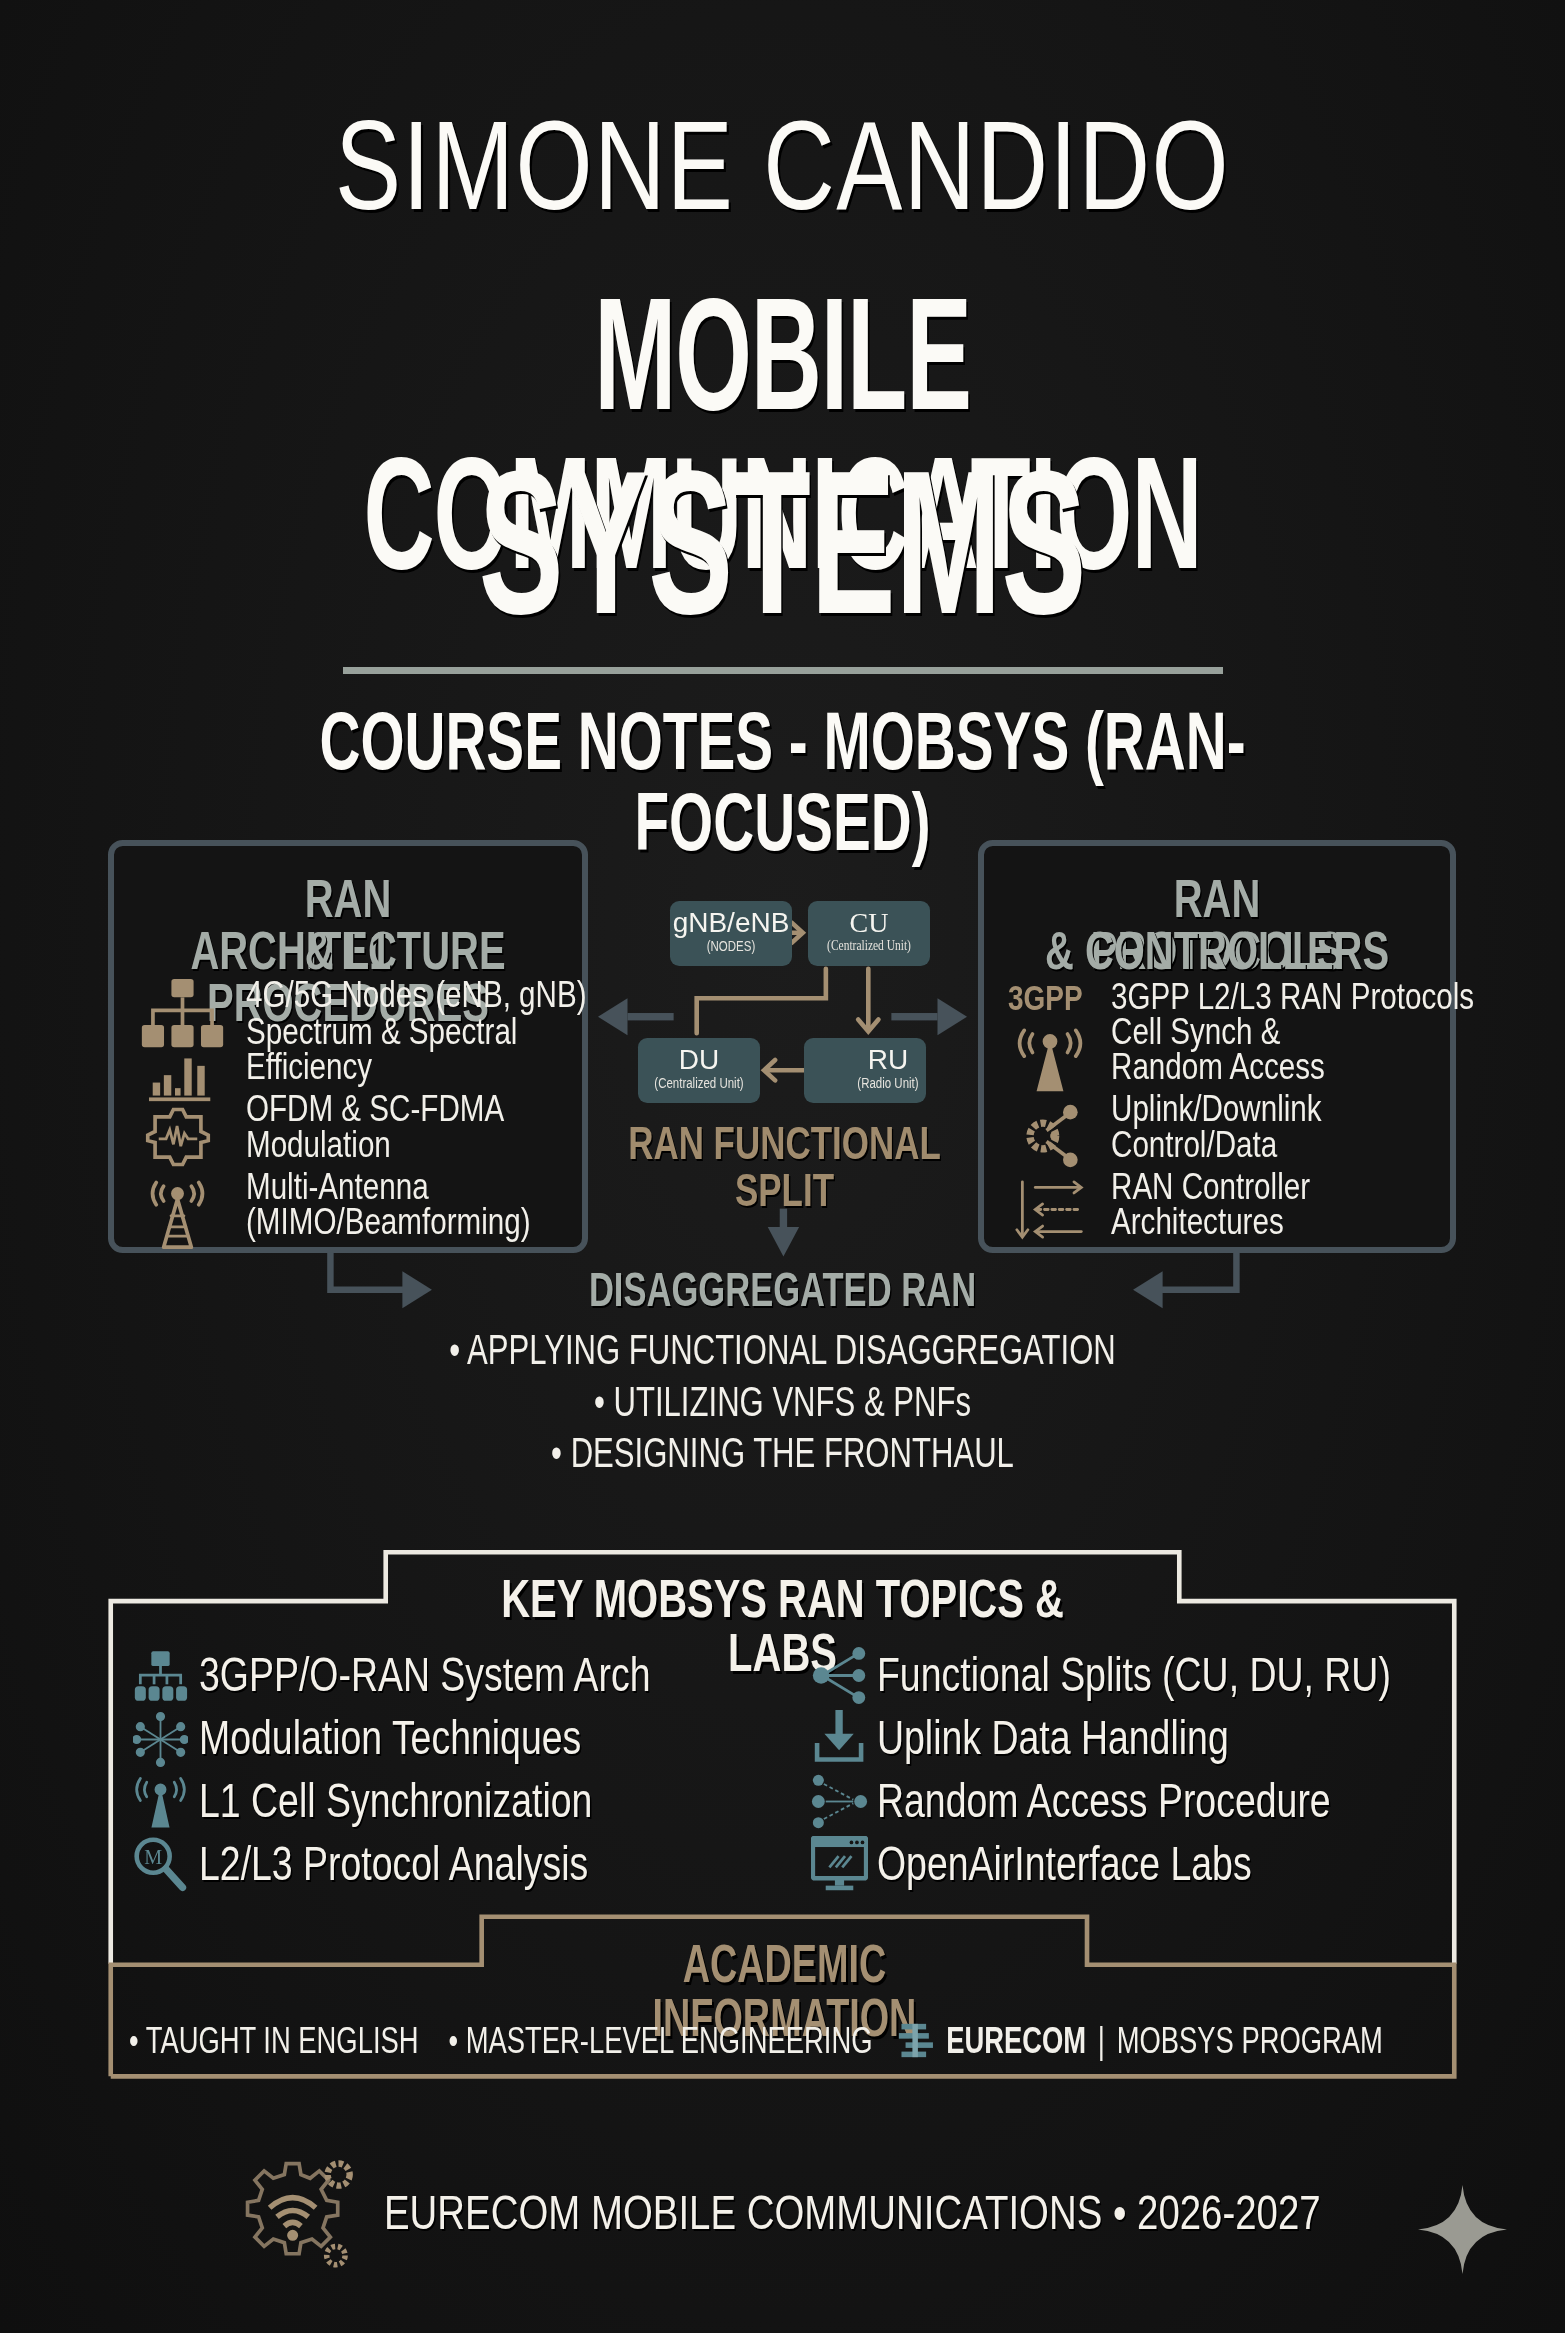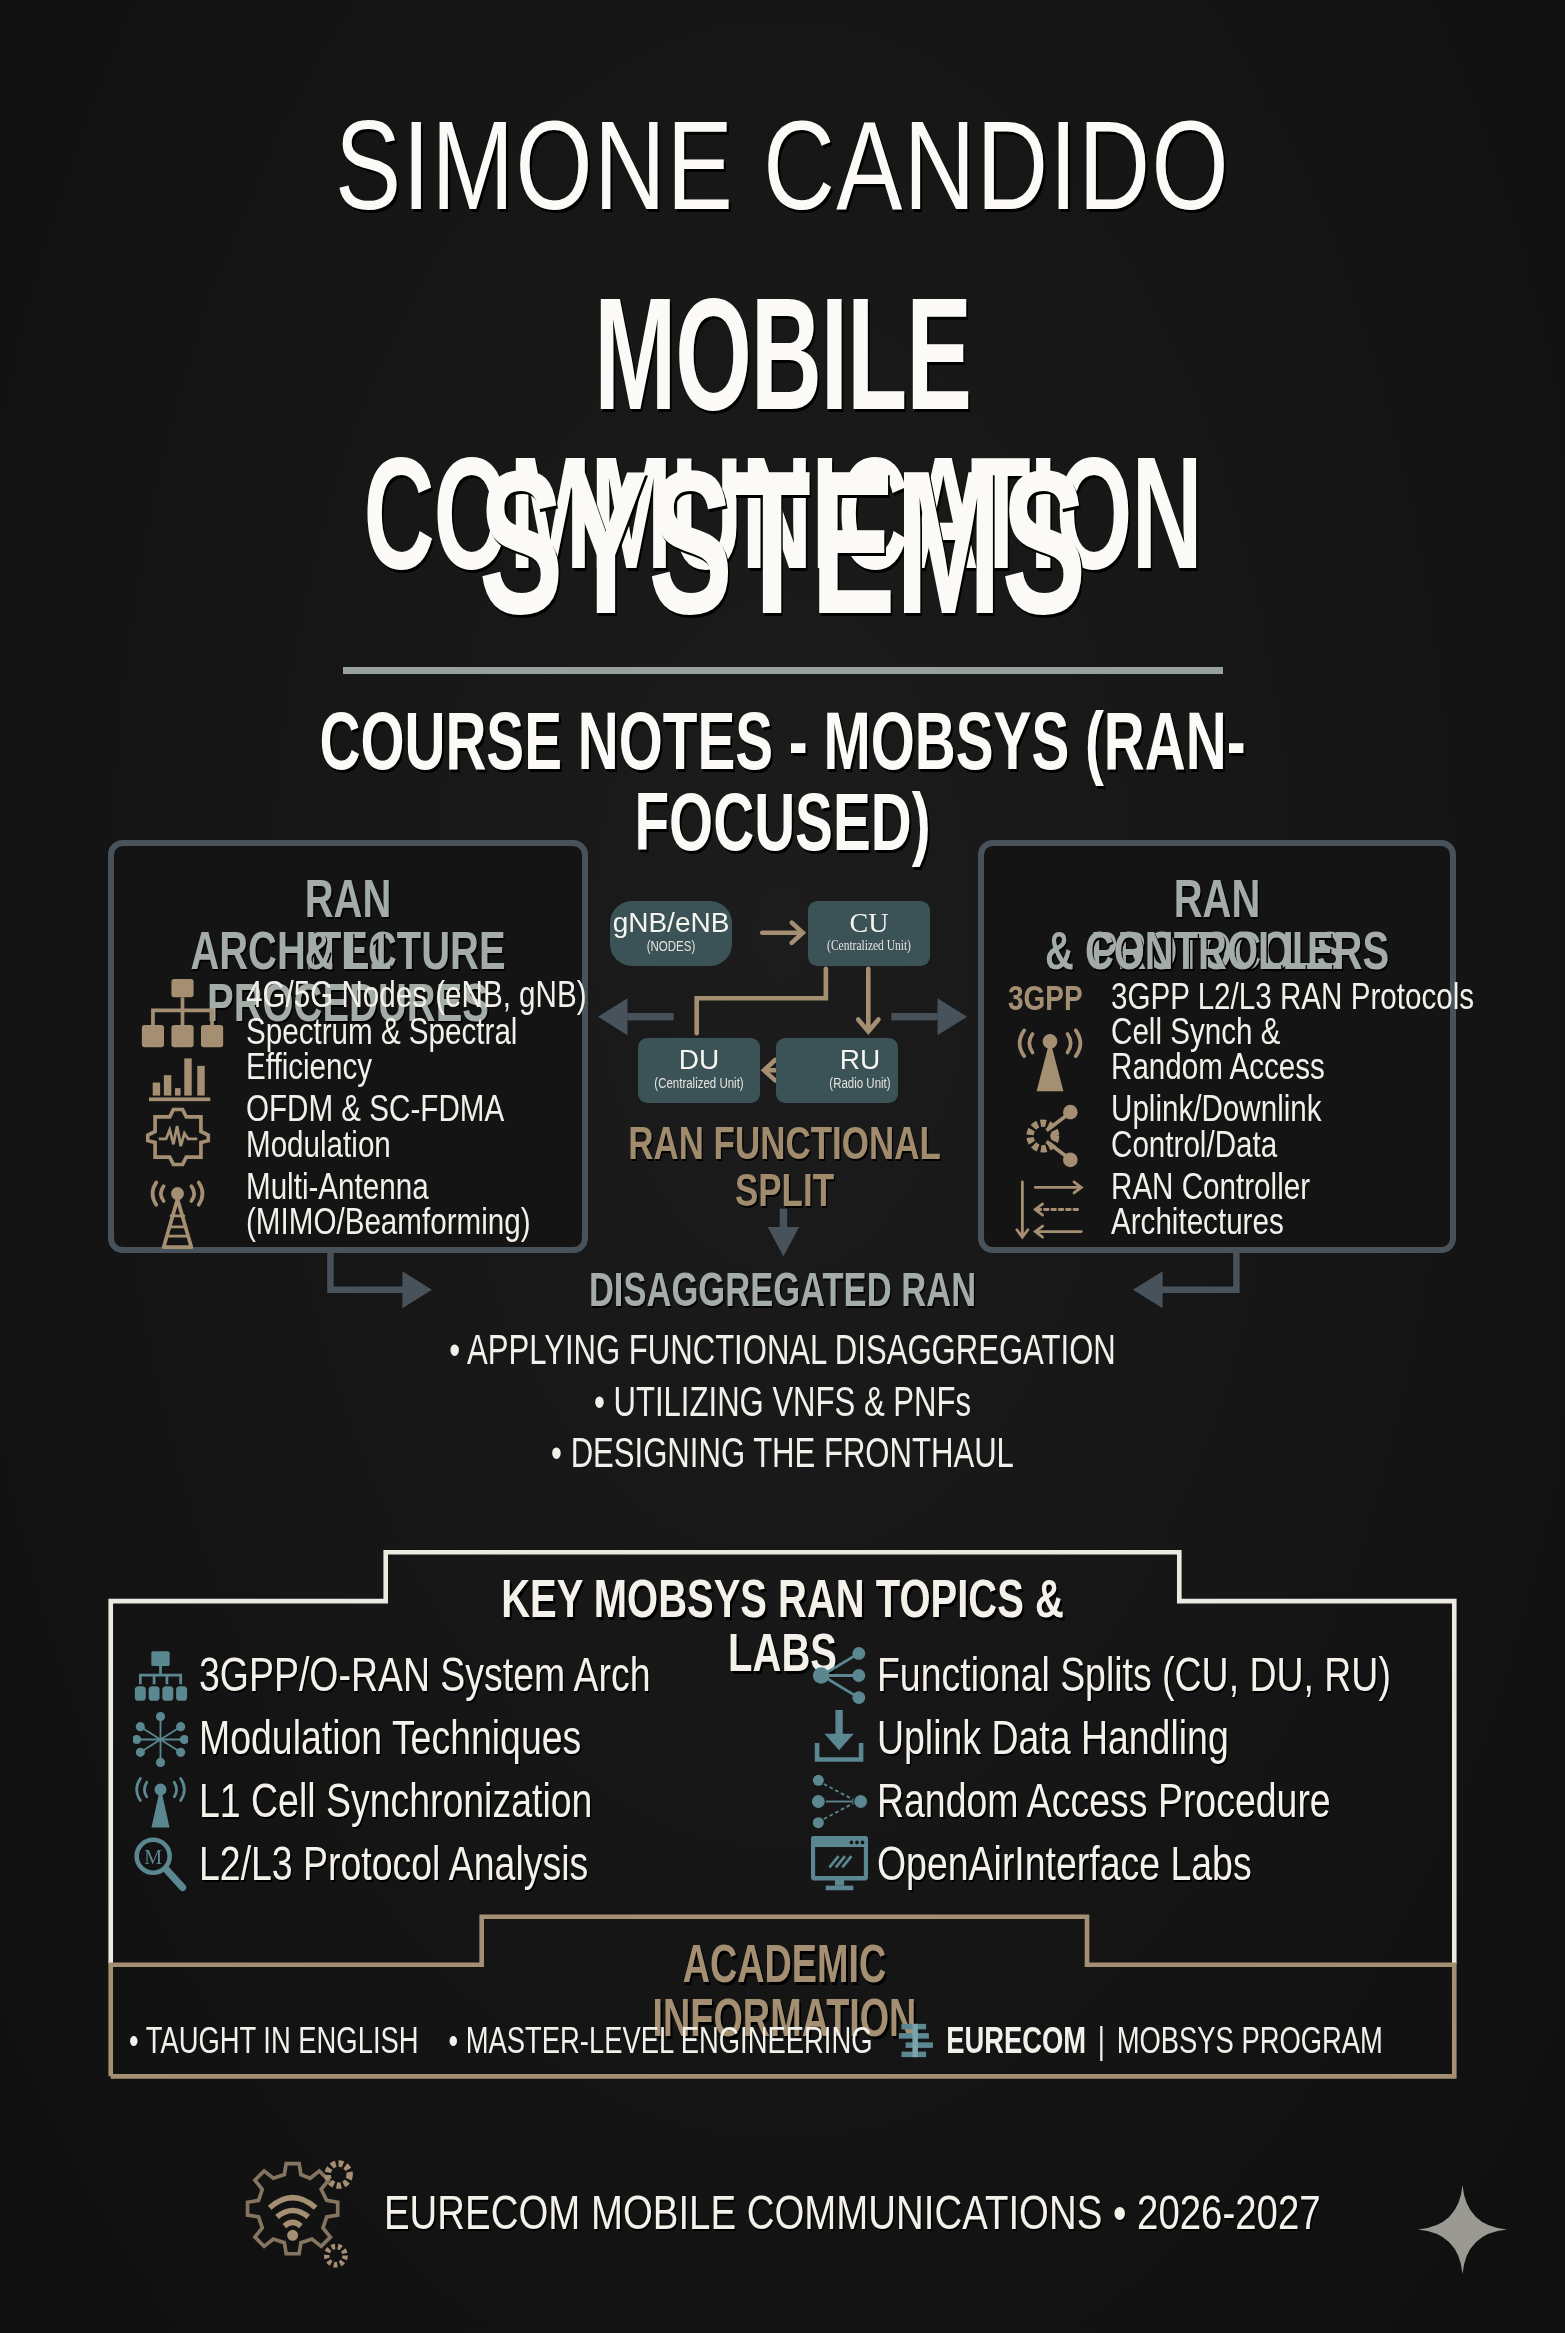--- a/index.html
+++ b/index.html
@@ -262,33 +262,33 @@
   <g stroke="#47525a" stroke-width="7" fill="none">
     <polyline points="358,1357 358,1398 440,1398"></polyline>
     <polyline points="1340,1357 1340,1398 1258,1398"></polyline>
   </g>
   <g fill="#47525a">
     <polygon points="468,1398 436,1378 436,1418"></polygon>
     <polygon points="1228,1398 1260,1378 1260,1418"></polygon>
   </g>
 </svg>
 
-<div class="node" style="left:610px; top:901px;border-radius:22px;">
+<div class="node" style="left:670px; top:901px;">
   <div class="node-main">gNB/eNB</div>
   <div class="node-sub">(NODES)</div>
 </div>
 <div class="node" style="left:808px; top:901px;font-family:Liberation Serif, serif;">
   <div class="node-main">CU</div>
   <div class="node-sub">(Centralized Unit)</div>
 </div>
 <div class="node" style="left:638px; top:1038px;">
   <div class="node-main">DU</div>
   <div class="node-sub">(Centralized Unit)</div>
 </div>
-<div class="node" style="left:776px; top:1038px;padding-left:46px;">
+<div class="node" style="left:804px; top:1038px;padding-left:46px;">
   <div class="node-main">RU</div>
   <div class="node-sub">(Radio Unit)</div>
 </div>
 
 <div class="abs split-title" style="top:1120px;">RAN FUNCTIONAL</div>
 <div class="abs split-title" style="top:1167px;">SPLIT</div>
 
 <div class="abs dis-title">DISAGGREGATED RAN</div>
 <div class="abs dis-bullet" style="top:1329px;">• APPLYING FUNCTIONAL DISAGGREGATION</div>
 <div class="abs dis-bullet" style="top:1381px;">• UTILIZING VNFS &amp; PNFs</div>

